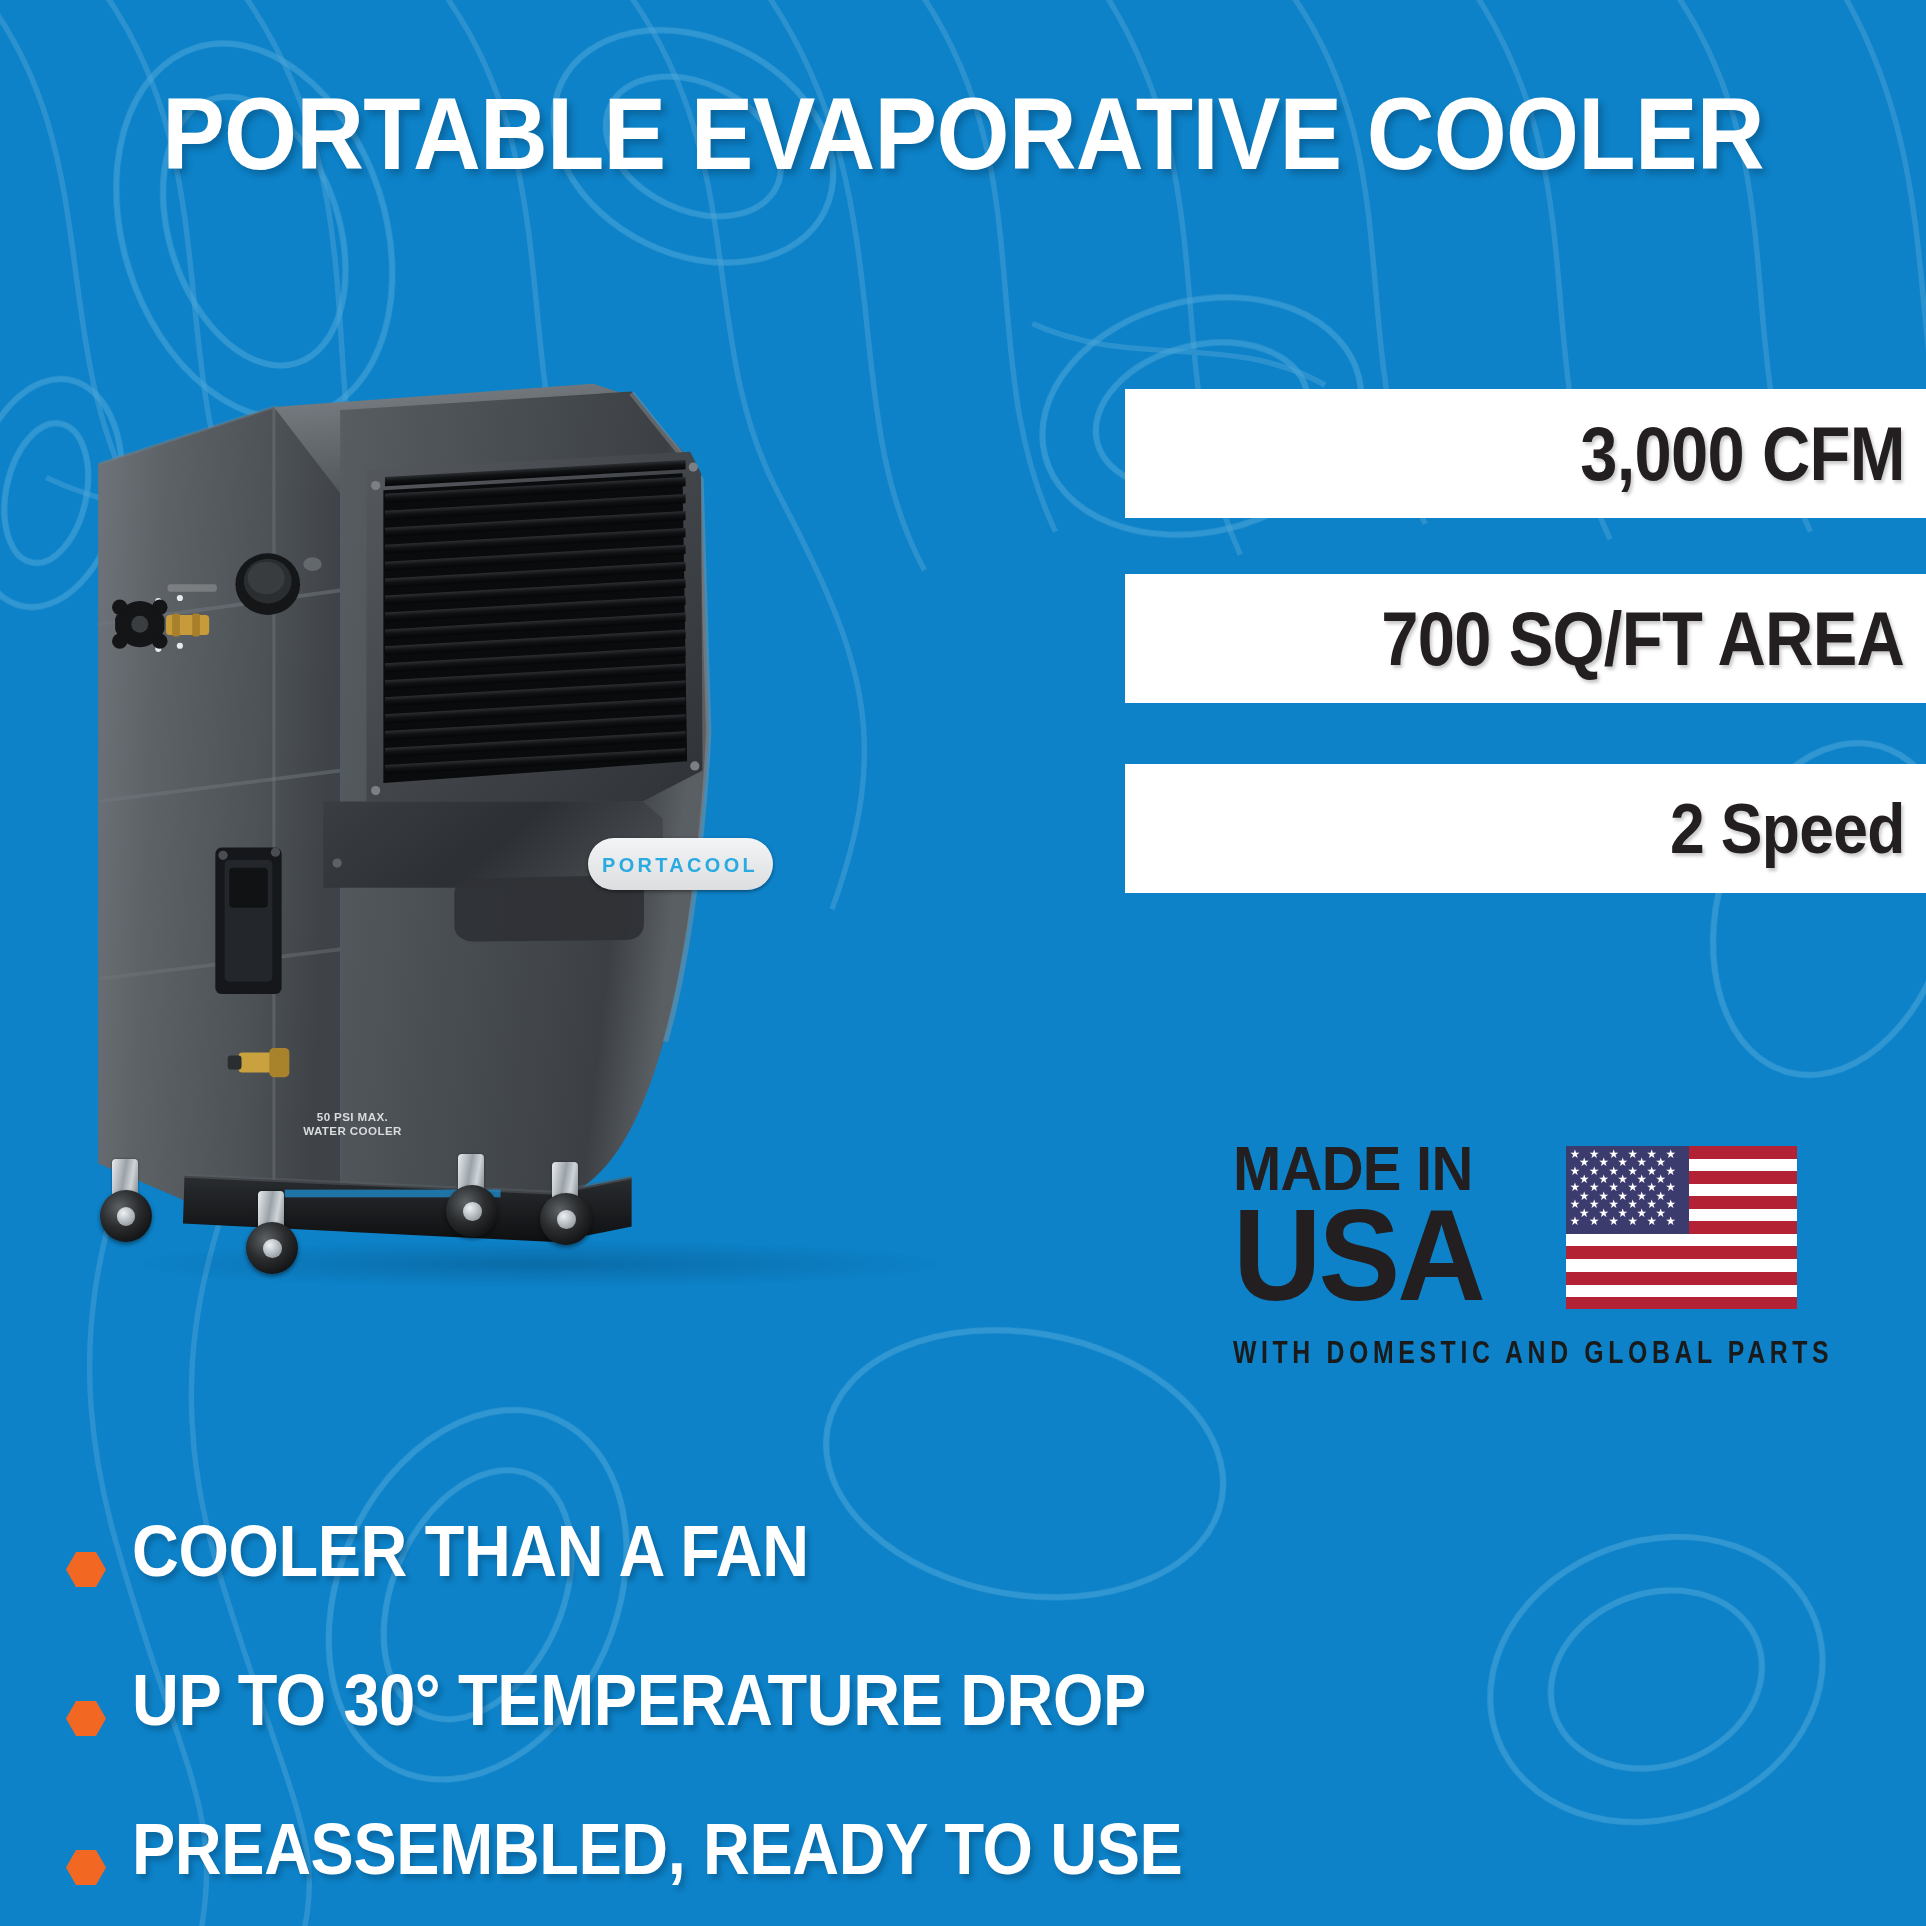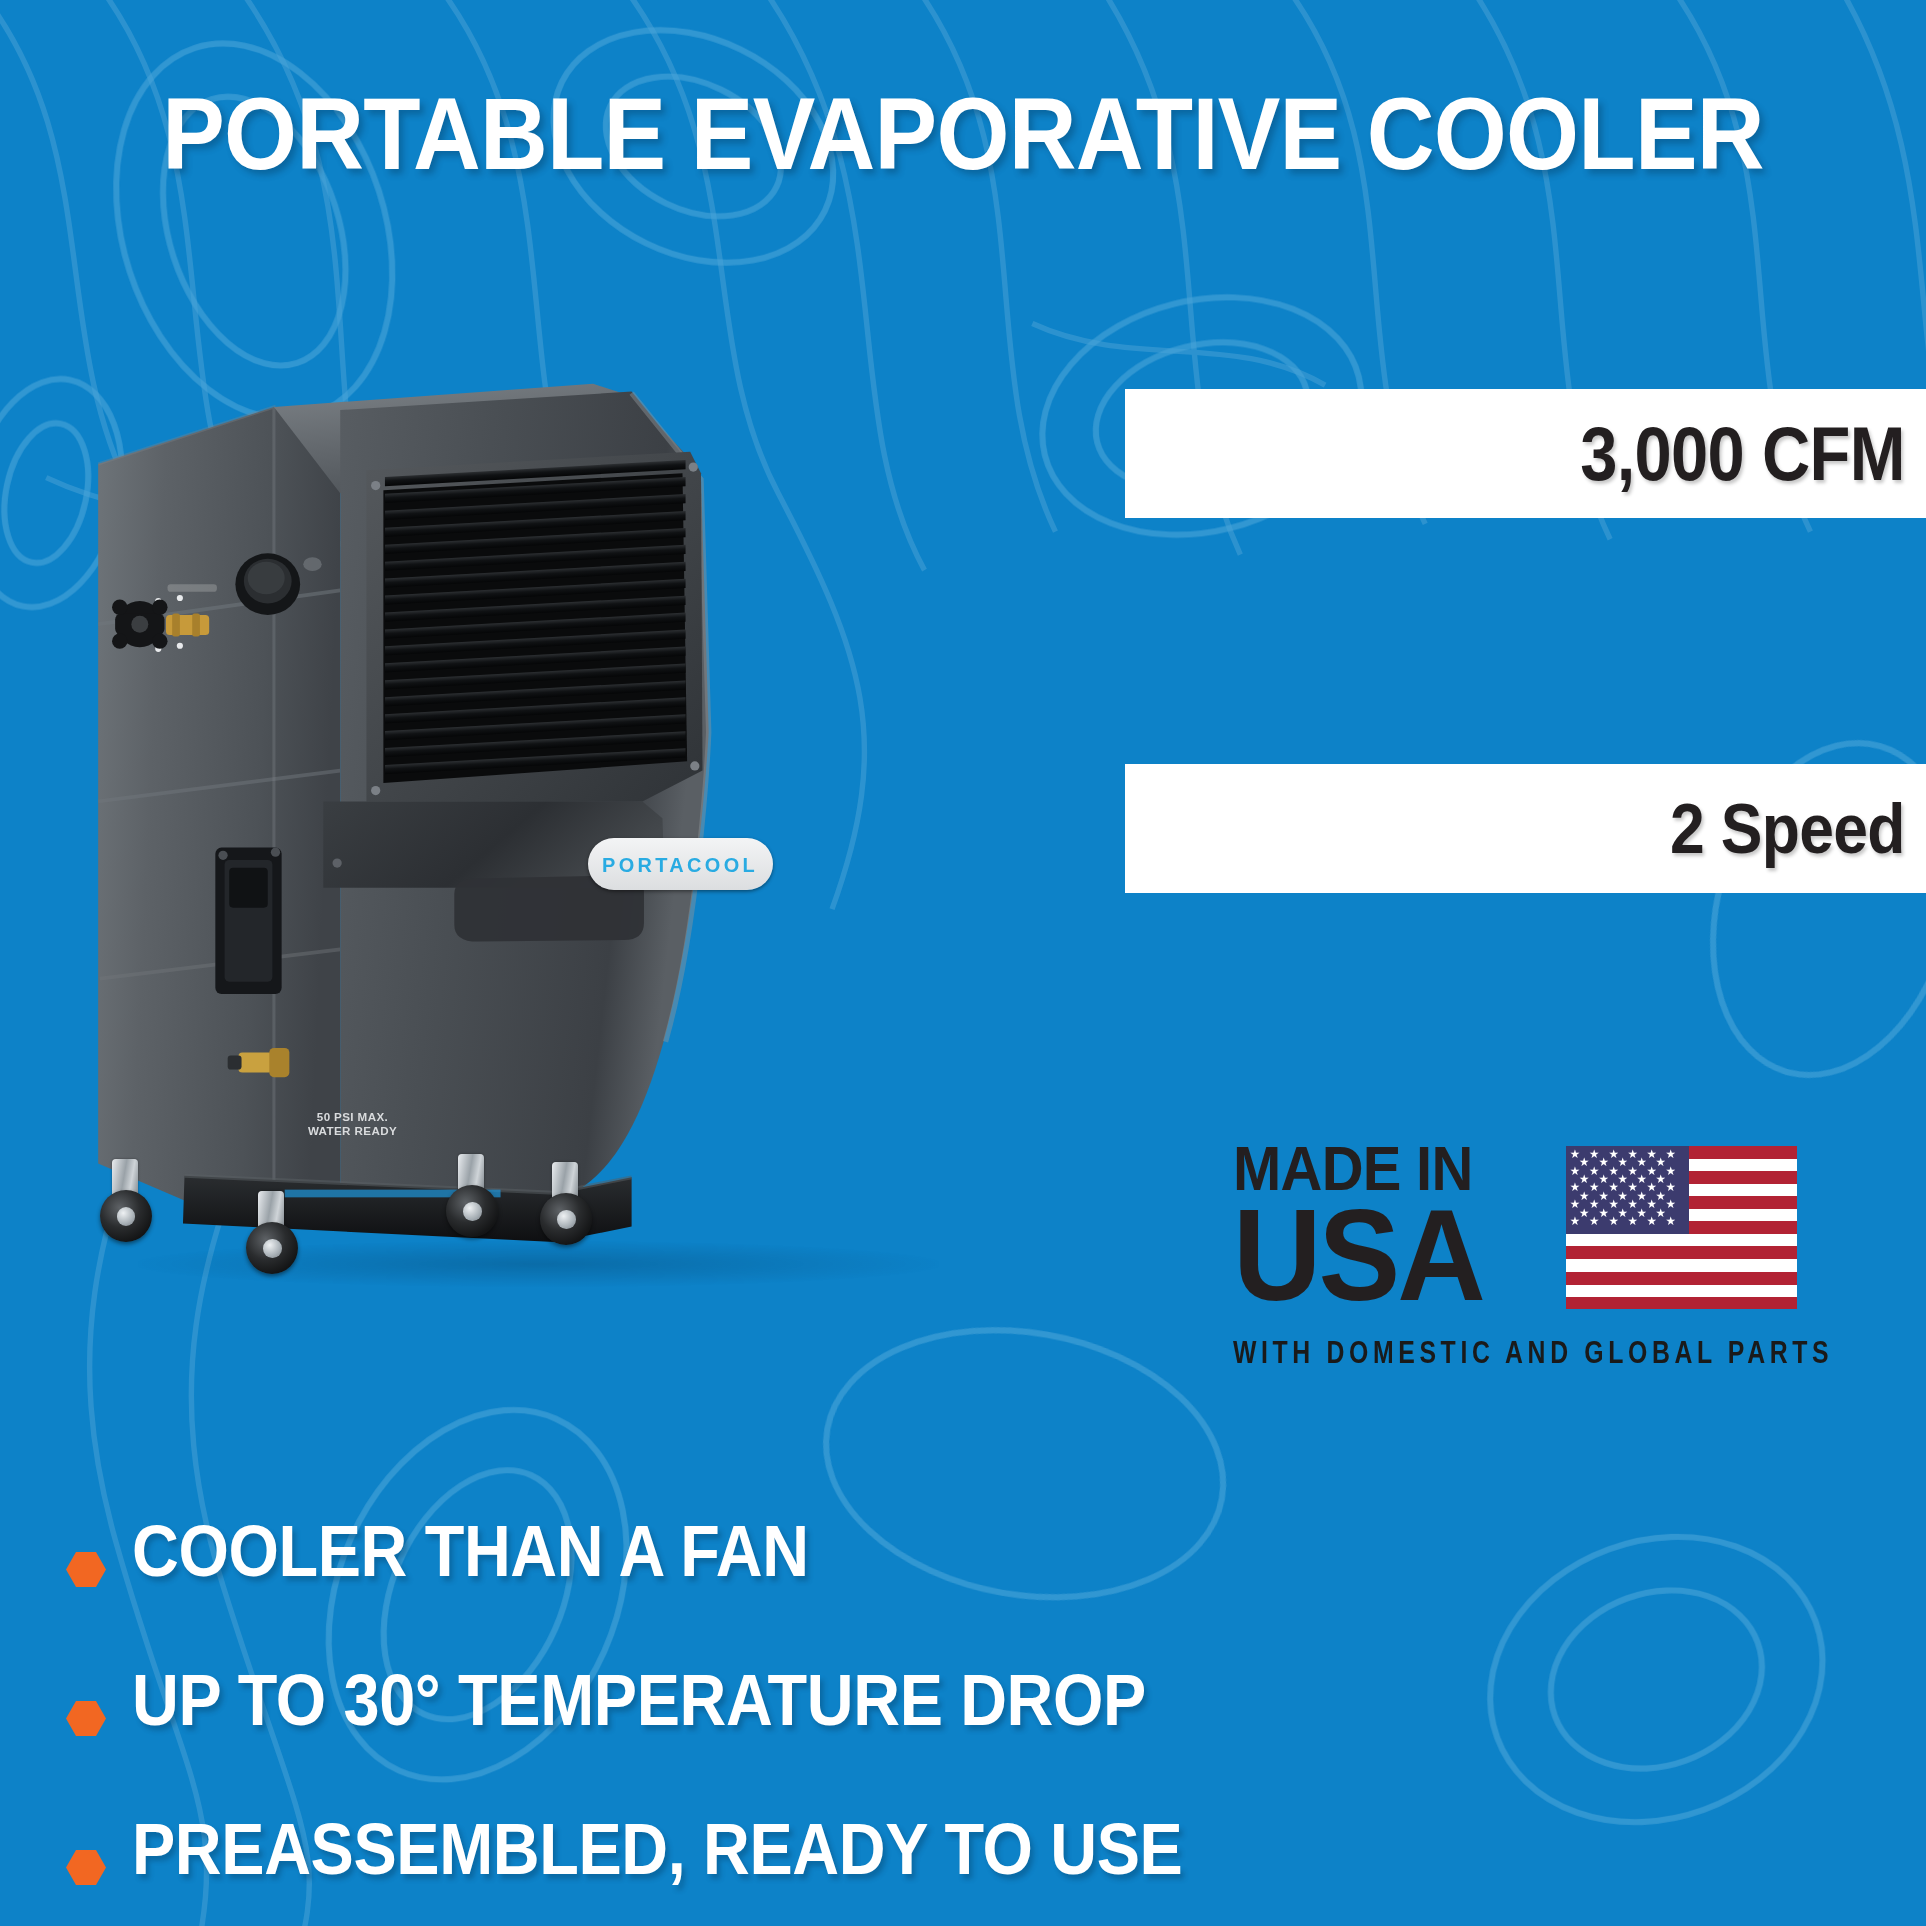--- a/index.html
+++ b/index.html
@@ -334,21 +334,21 @@
       <path d="M 120 1046 L 600 1068 L 700 1048" stroke="#5a5f64" stroke-width="5" fill="none" opacity=".5"></path>
       <rect x="250" y="1064" width="280" height="10" fill="#1f8fd0" opacity=".75"></rect>
     </svg>
 
     <div class="logo-plate">
       <span class="logo-text">PORTACOOL</span>
     </div>
 
     <div class="psi-label">
       <div>50 PSI MAX.</div>
-      <div>WATER READY</div>
+      <div>WATER COOLER</div>
     </div>
 
     <div class="caster" style="left:7.7px;top:789px;">
       <div class="fork"></div>
       <div class="wheel"></div>
       <div class="hub"></div>
     </div>
     <div class="caster" style="left:154px;top:821px;">
       <div class="fork"></div>
       <div class="wheel"></div>
@@ -361,20 +361,23 @@
     </div>
     <div class="caster" style="left:448px;top:792px;">
       <div class="fork"></div>
       <div class="wheel"></div>
       <div class="hub"></div>
     </div>
   </div>
 
   <div class="spec-box" style="top:389px;">
     <span class="spec-text">3,000 CFM</span>
+  </div>
+  <div class="spec-box" style="top:574px;">
+    <span class="spec-text">700 SQ/FT AREA</span>
   </div>
   <div class="spec-box" style="top:764px;">
     <span class="spec-text mixed">2 Speed</span>
   </div>
 
   <div class="usa-badge">
     <div class="usa-words">
       <div class="usa-made">MADE IN</div>
       <div class="usa-usa">USA</div>
     </div>

